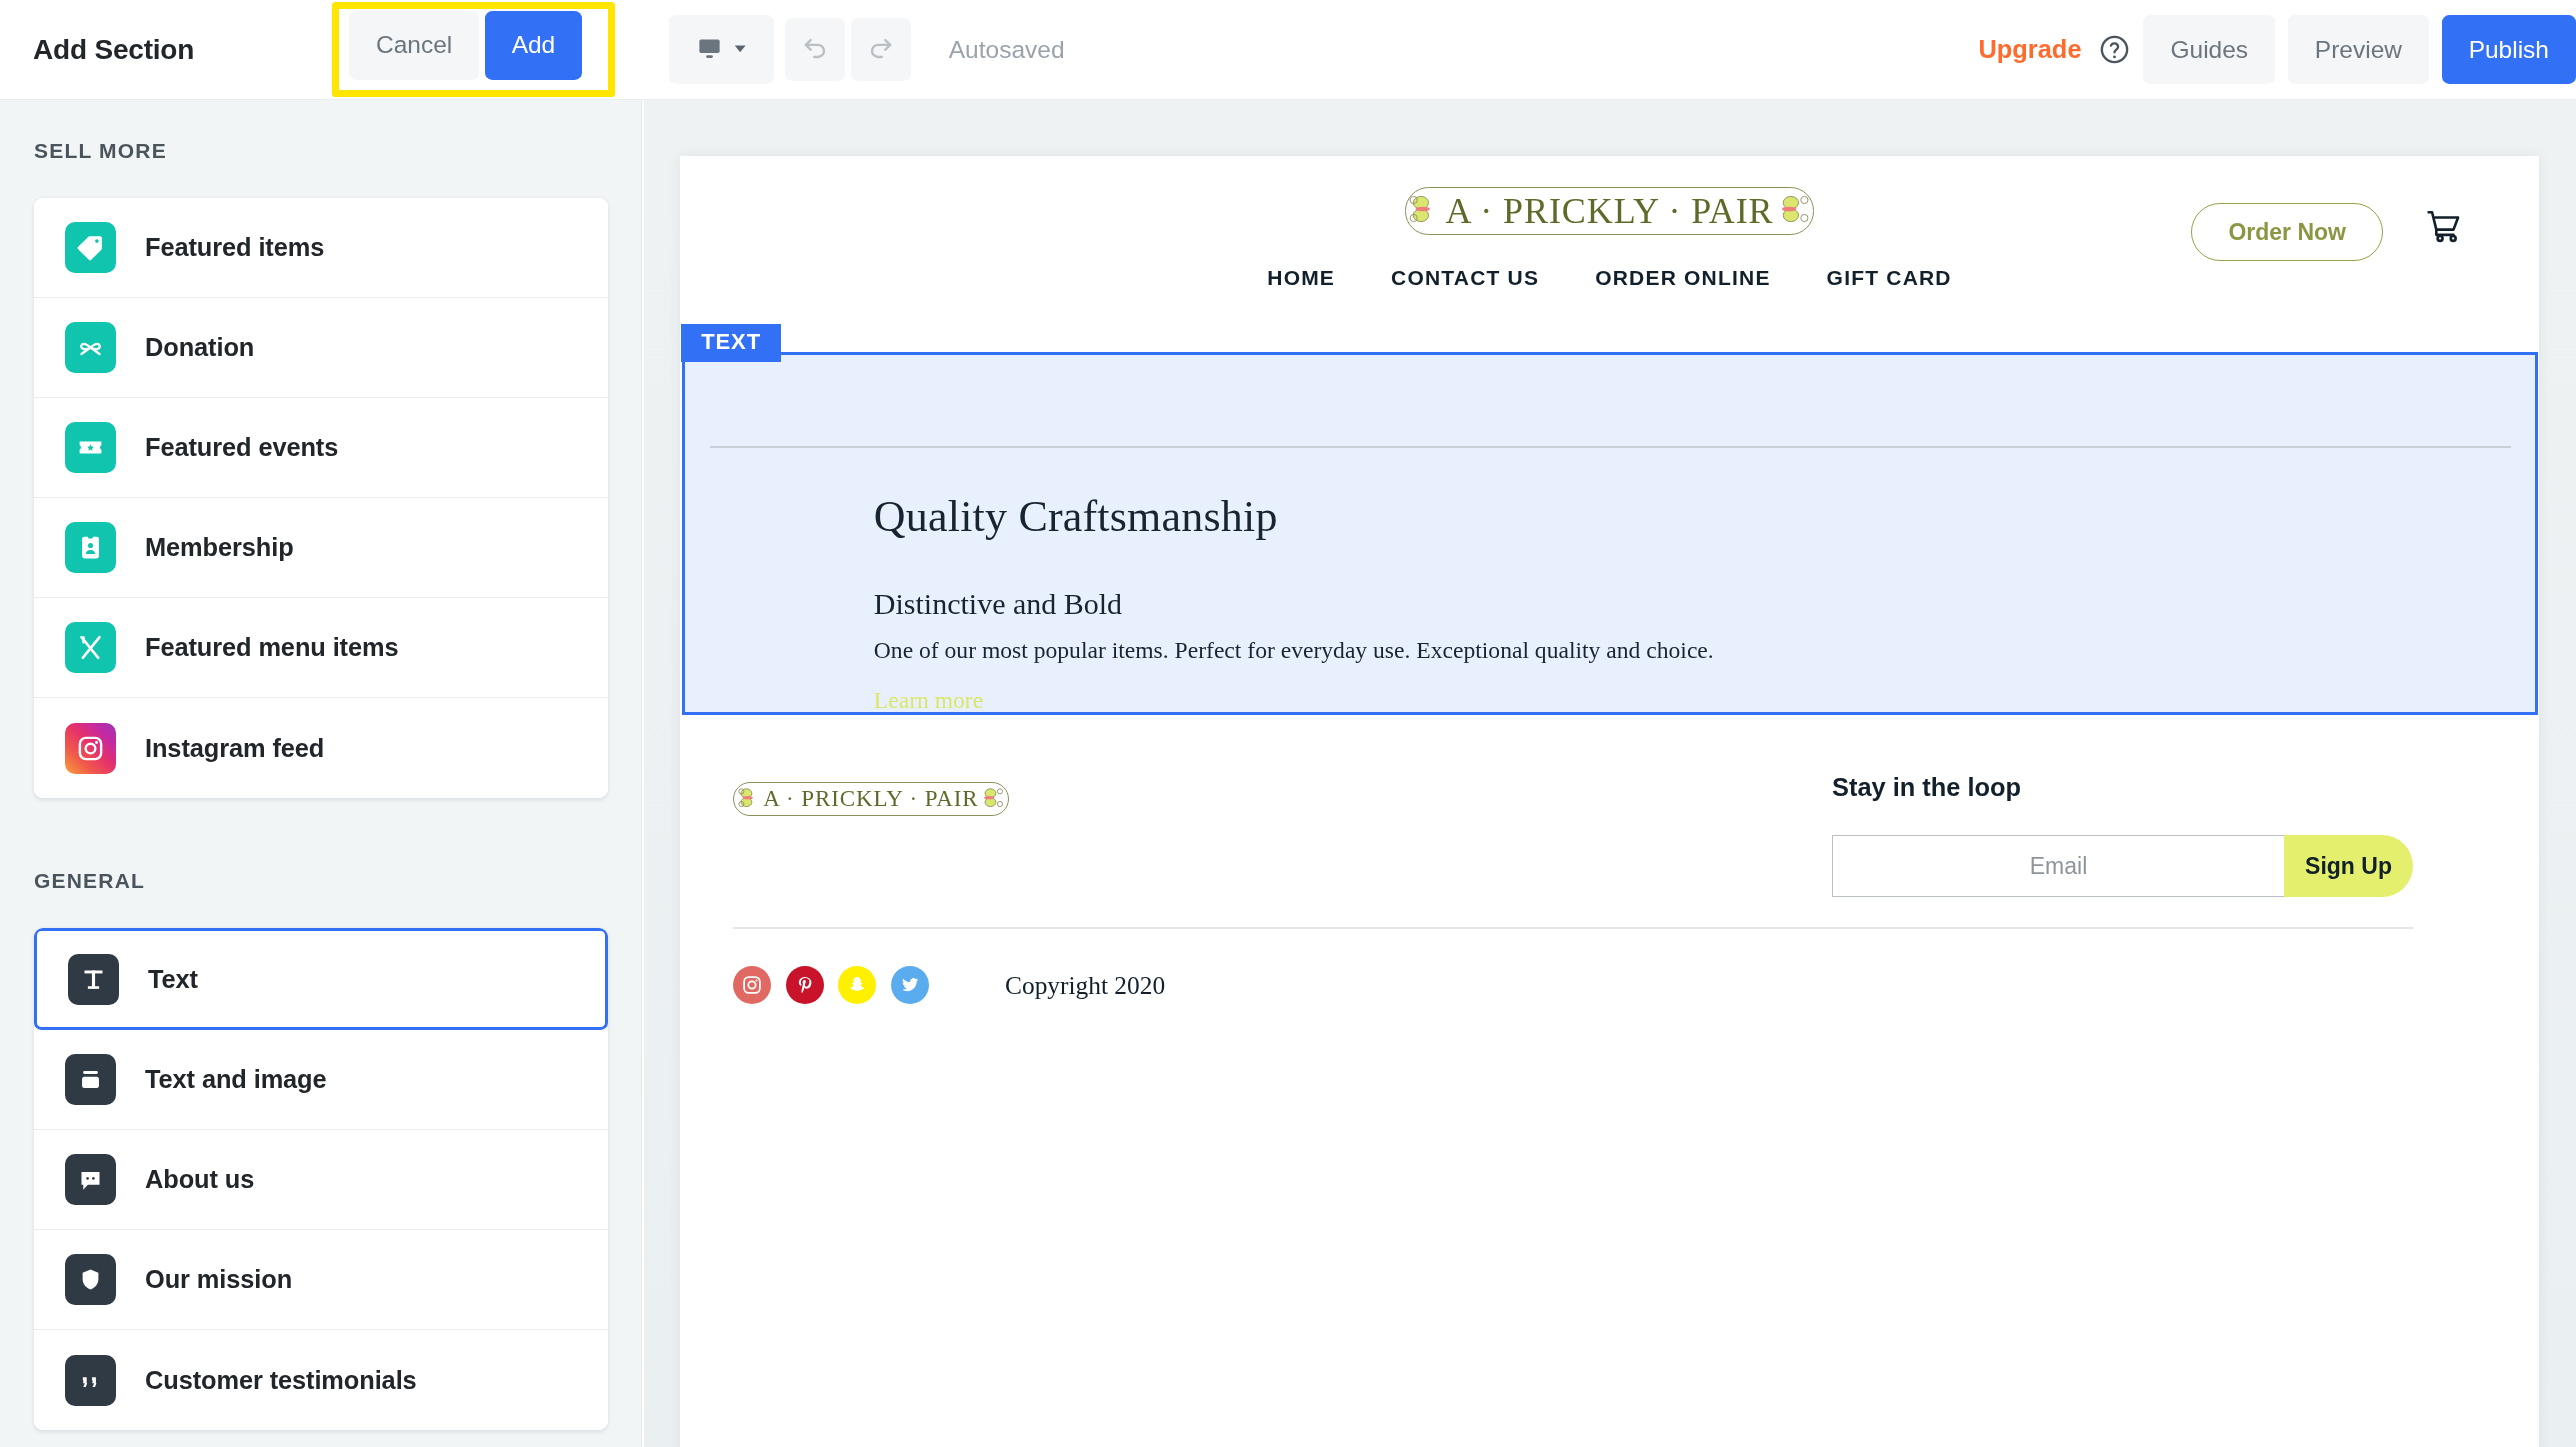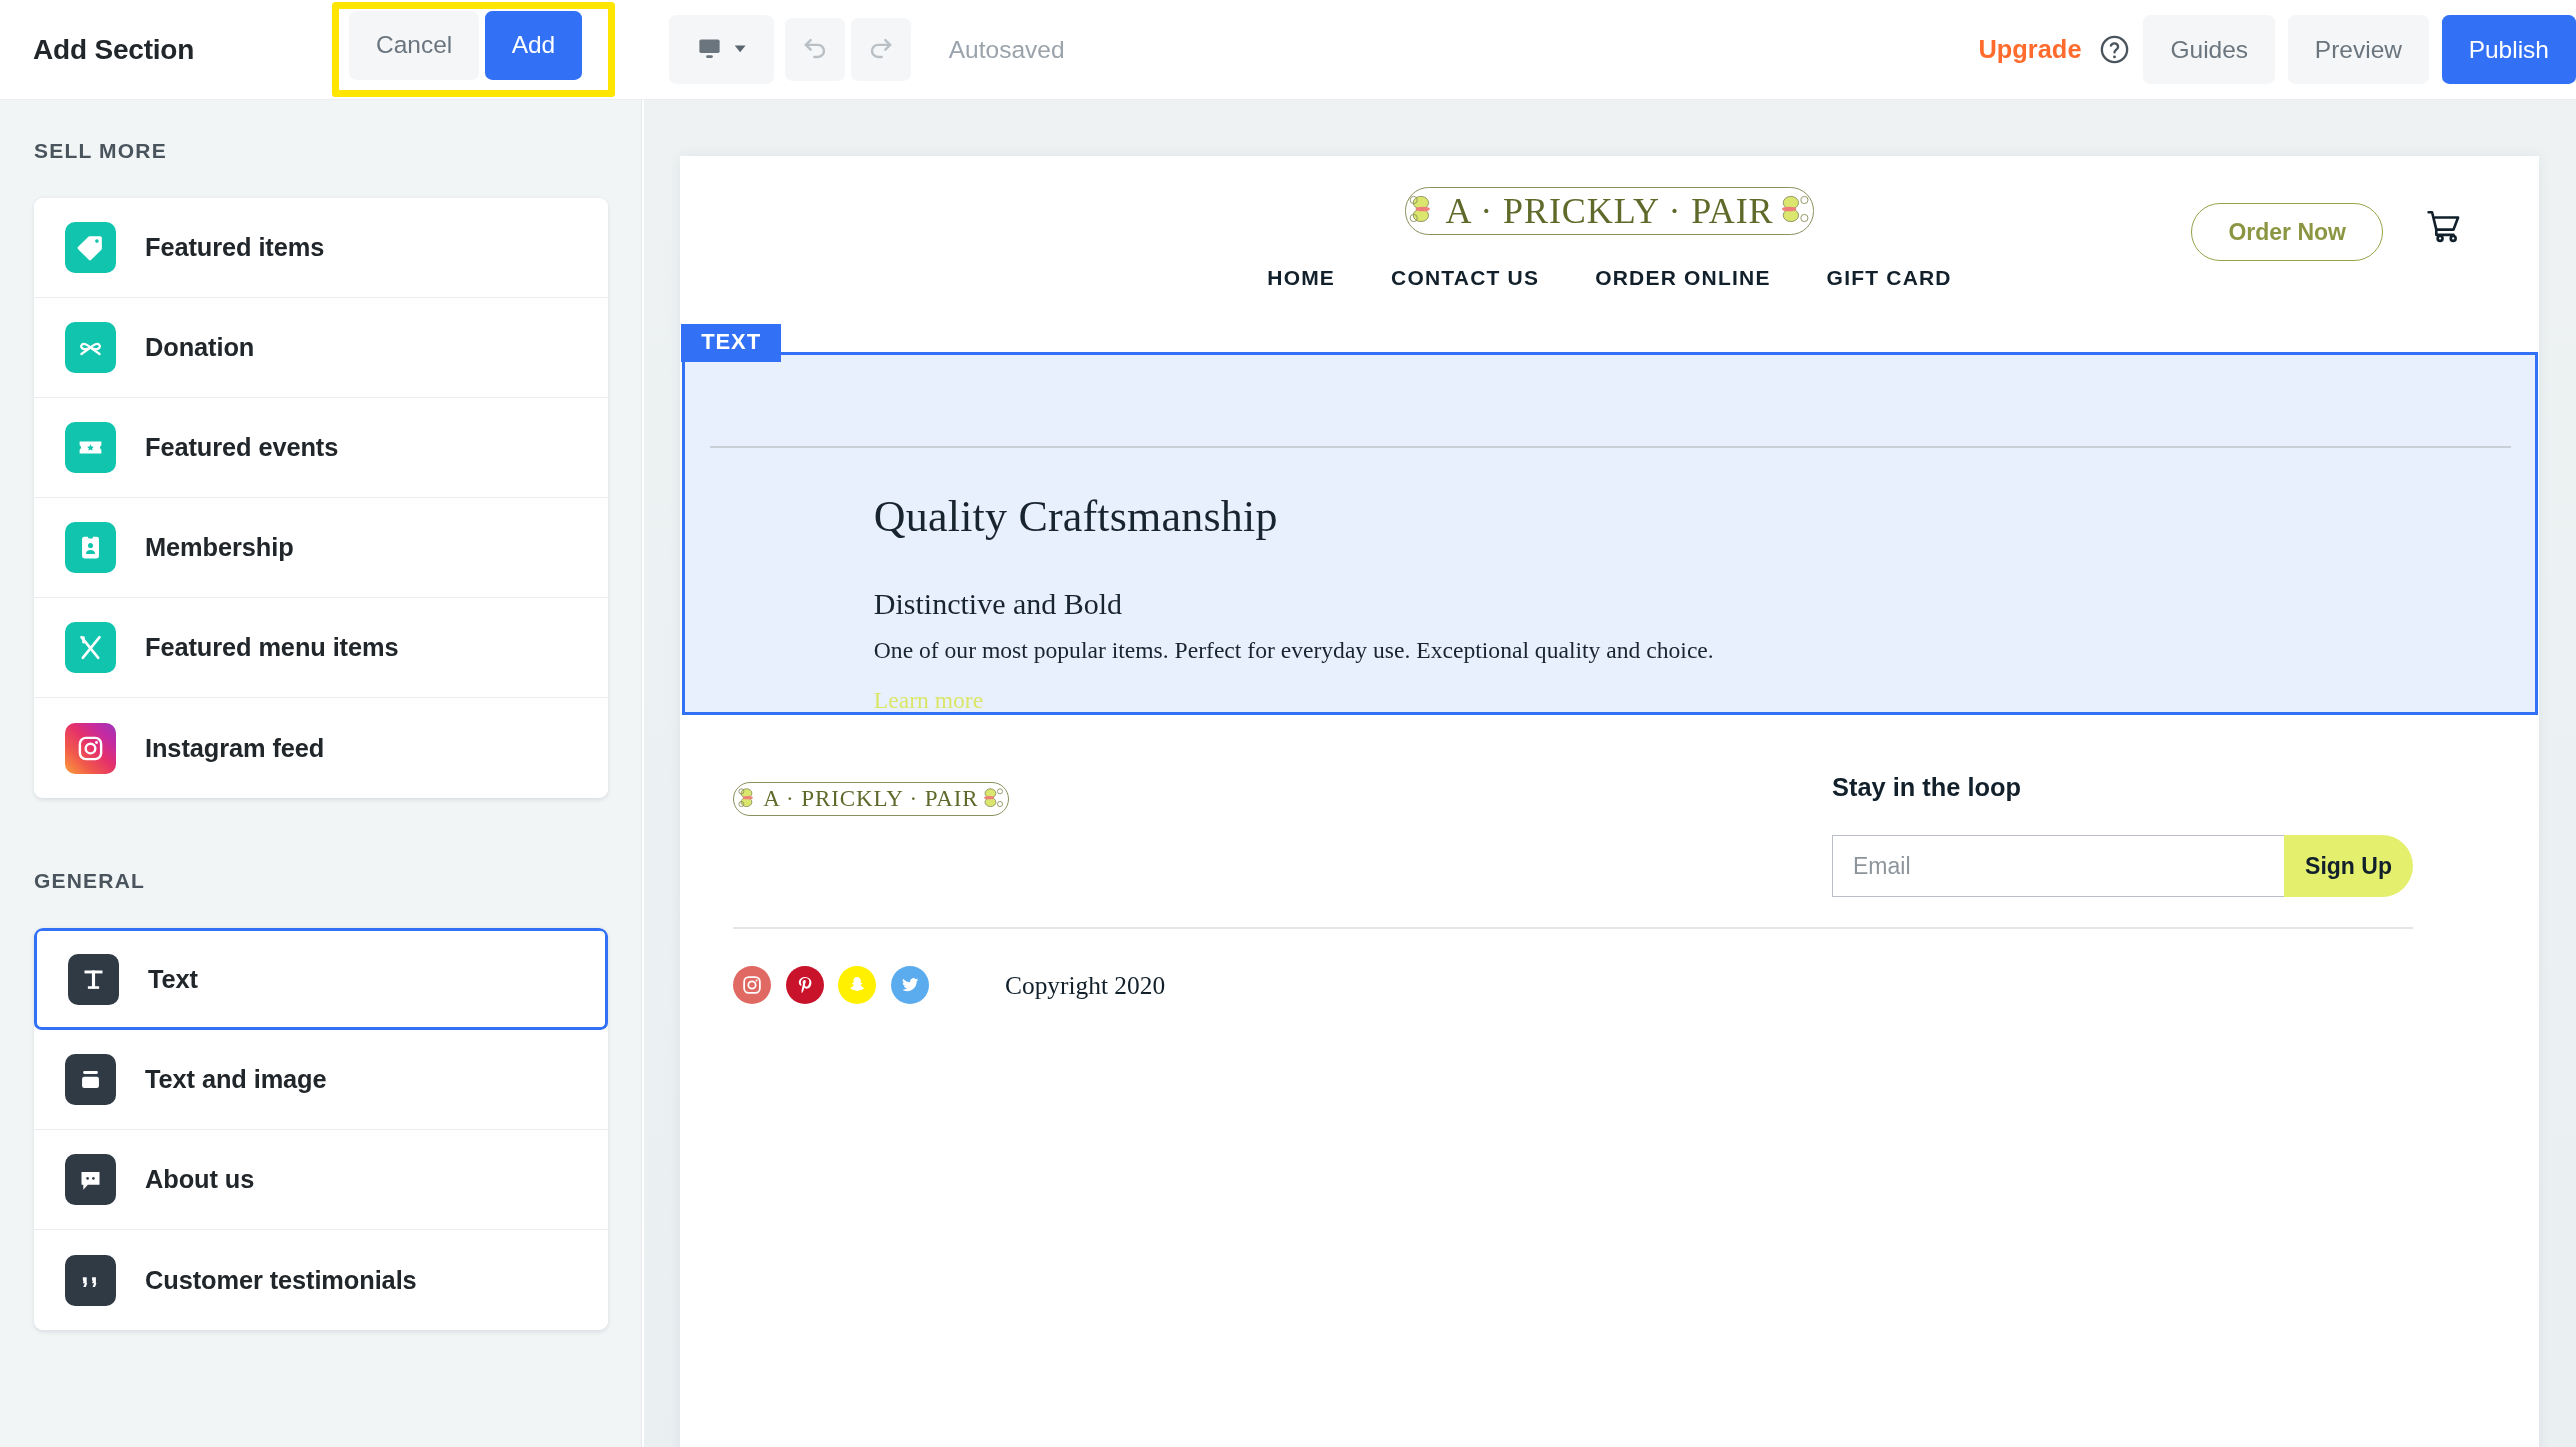--- a/index.html
+++ b/index.html
@@ -221,21 +221,21 @@
   
   .site-foot { position: absolute; left: 0; top: 581px; width: 1859px; }
   .foot-logo { position: absolute; left: 53px; top: 45px; }
   .newsletter { position: absolute; left: 1152px; top: 36px; width: 581px; }
   .nl-title { font-size: 25.4px; font-weight: bold; color: #11202b; }
   .nl-form { display: flex; margin-top: 33px; height: 62px; }
   .nl-input {
     flex: 1; border: 1.8px solid #b9bfc4; border-right: none;
     font-size: 23px; color: #11202b; padding: 0 20px;
     font-family: "Liberation Sans", sans-serif;
-    background: #fff; outline: none;
+    background: #fff; outline: none; text-align: center;
   }
   .nl-input::placeholder { color: #8d959b; }
   .nl-btn {
     width: 129px; background: #e4ef6e; border: none;
     border-radius: 0 31px 31px 0;
     font-size: 23px; font-weight: bold; color: #11202b;
     cursor: pointer; font-family: "Liberation Sans", sans-serif;
   }
   .foot-rule {
     position: absolute; left: 53px; top: 190px;
@@ -426,20 +426,28 @@
       <div class="row-icon ic-dark">
         <svg width="27" height="27" viewBox="0 0 24 24" fill="#ffffff">
             <path d="M4 5.4h16v11.2H9.6L5.6 21v-4.4H4z"></path>
             <circle cx="9.4" cy="11" r="1.15" fill="#2f3a45"></circle>
             <circle cx="14.6" cy="11" r="1.15" fill="#2f3a45"></circle>
           </svg>
       </div>
       <div class="row-label">About us</div>
     </div>
 
+    <div class="row">
+      <div class="row-icon ic-dark">
+        <svg width="27" height="27" viewBox="0 0 24 24" fill="#ffffff">
+            <path d="M12 3.2l7 2.8v5.6c0 4.3-2.9 7.9-7 9.2-4.1-1.3-7-4.9-7-9.2V6z"></path>
+          </svg>
+      </div>
+      <div class="row-label">Our mission</div>
+    </div>
 
     <div class="row">
       <div class="row-icon ic-dark">
         <svg width="27" height="27" viewBox="0 0 24 24" fill="#ffffff">
             <path d="M5.2 14.4h3.4V9.2H5.2v2.1c0-.1 0 .4.6 1.4zM7 14.4l-1.4 3.4h2.2l1.3-3.4z"></path>
             <path d="M13.4 14.4h3.4V9.2h-3.4v2.1c0-.1 0 .4.6 1.4zM15.2 14.4l-1.4 3.4H16l1.3-3.4z"></path>
           </svg>
       </div>
       <div class="row-label">Customer testimonials</div>
     </div>

